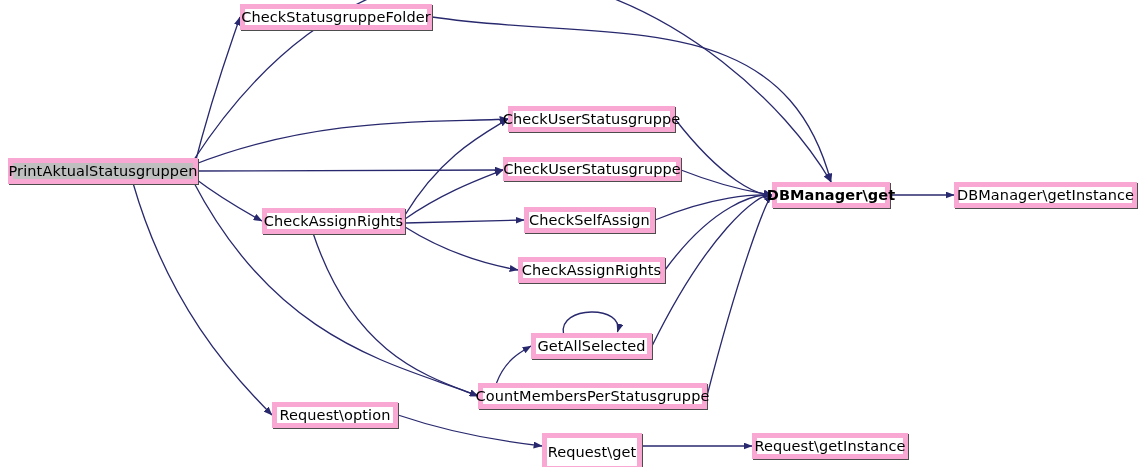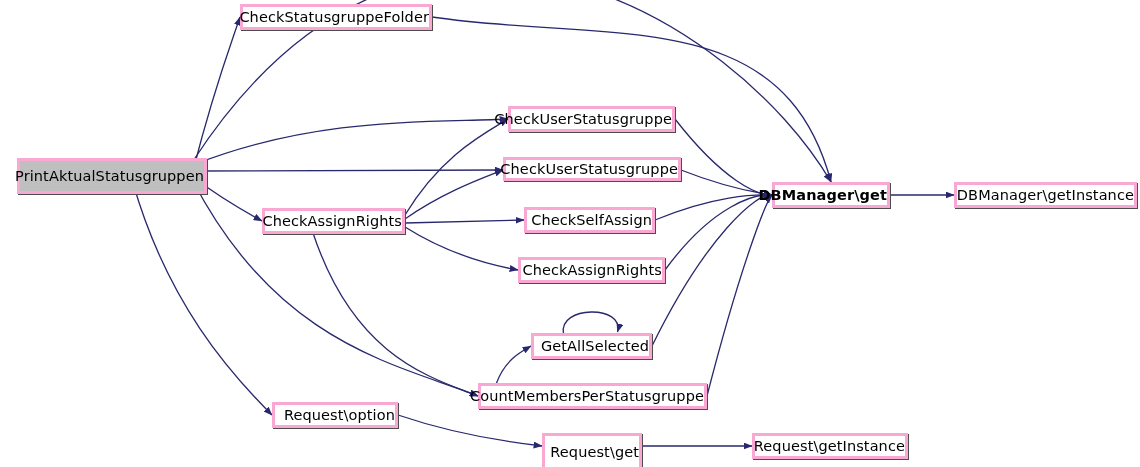--- a/index.html
+++ b/index.html
@@ -20,28 +20,28 @@
   #edge-layer {
     position: absolute;
     left: 0;
     top: 0;
     width: 1140px;
     height: 467px;
   }
   .node {
     position: absolute;
     box-sizing: border-box;
-    border: 3px solid #f9a8d4;
+    border: 5px solid #f9a8d4;
     background: #ffffff;
     color: #000000;
     font-size: 14.5px;
     line-height: 1;
     display: flex;
     align-items: center;
-    justify-content: flex-end;
+    justify-content: center;
     white-space: nowrap;
     box-shadow: 1px 1px 0 0 #4d4d4d;
     letter-spacing: 0.1px;
   }
   .node.root {
     background: #bfbfbf;
   }
   .node-label {
     pointer-events: none;
   }
@@ -80,21 +80,21 @@
         <path marker-end="url(#arrowhead)" d="M 652 346 C 706 236.05, 757.6 191.52, 772 195"></path>
         <path marker-end="url(#arrowhead)" d="M 496.5 383 C 505.125 359.95, 520.65 351.925, 531 346"></path>
         <path marker-end="url(#arrowhead)" d="M 707 396 C 739.5 269.5, 765.5 202.1, 772 195"></path>
         <path marker-end="url(#arrowhead)" d="M 890 195 C 912.4 195, 934.8 195, 954 195"></path>
         <path marker-end="url(#arrowhead)" d="M 398 415 C 455.6 434.59999999999997, 513.2 442.68, 542 446"></path>
         <path marker-end="url(#arrowhead)" d="M 642 446 C 680.5 446, 719 446, 752 446"></path>
       </g>
   </svg>
 
   <div id="node-layer">
-      <div class="node root" style="left: 17px; top: 158px; width: 190px; height: 36px;">
+      <div class="node root" style="left: 8px; top: 158px; width: 190px; height: 26px;">
         <span class="node-label">PrintAktualStatusgruppen</span>
       </div>
       <div class="node" style="left: 240px; top: 4px; width: 192px; height: 26px;">
         <span class="node-label">CheckStatusgruppeFolder</span>
       </div>
       <div class="node" style="left: 508px; top: 106px; width: 167px; height: 26px;">
         <span class="node-label">CheckUserStatusgruppe</span>
       </div>
       <div class="node" style="left: 503px; top: 157px; width: 178px; height: 24px;">
         <span class="node-label">CheckUserStatusgruppe</span>

